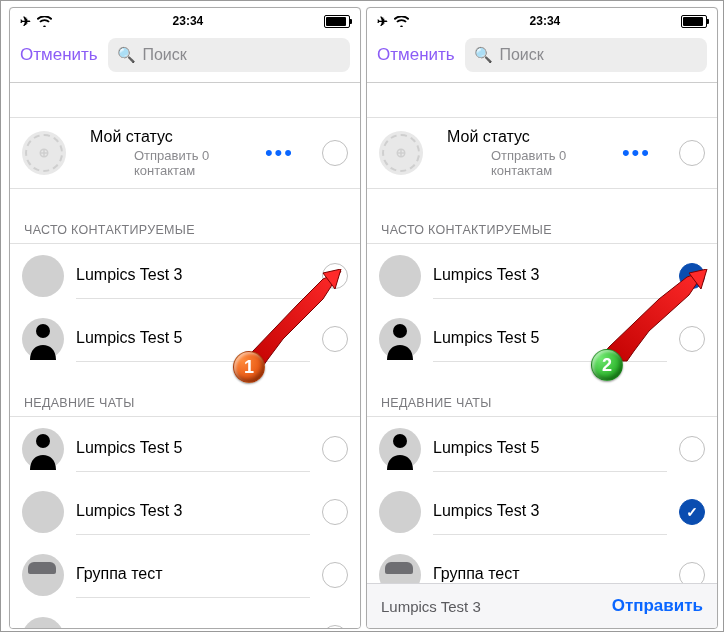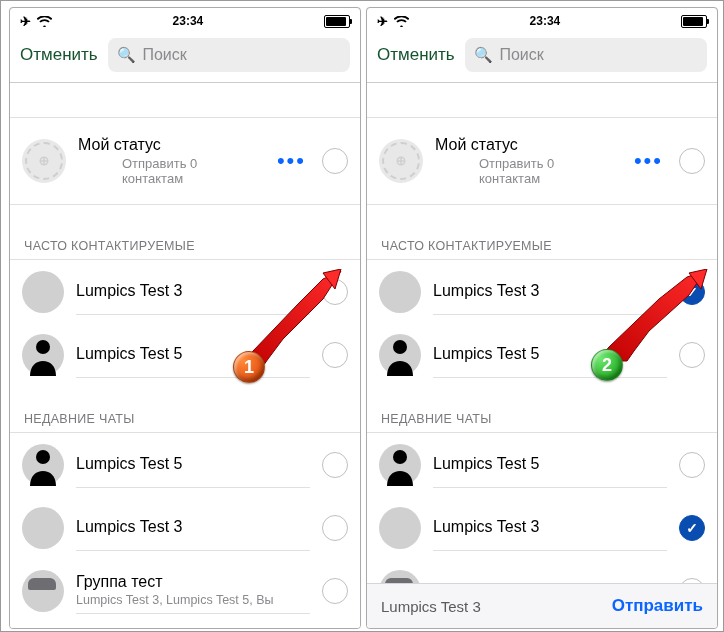--- a/index.html
+++ b/index.html
@@ -51,40 +51,40 @@
   .battery-fill { position:absolute; left:1px; top:1px; bottom:1px; width:20px; background:#000; border-radius:1px;}
 
   
   .navrow {
     display: flex;
     align-items: center;
     padding: 6px 10px 10px 10px;
     gap: 10px;
     border-bottom: 1px solid #ccc;
   }
-  .cancel-link { color: #14532d; font-size: 17px; white-space: nowrap; }
+  .cancel-link { color: #8b5cf6; font-size: 17px; white-space: nowrap; }
   .searchbox {
     flex: 1;
     background: #ededed;
     border-radius: 8px;
     height: 34px;
     display: flex; align-items: center;
     padding: 0 10px;
     color: #8a8a8e;
     font-size: 16px;
     gap: 6px;
   }
   .search-glyph { font-size: 15px; }
 
   .gap { height: 34px; background:#fff; }
 
   
   .status-row {
-    display:flex; align-items:center; padding: 18px 12px; border-top:1px solid #e0e0e0; border-bottom:1px solid #e0e0e0;
-    gap:12px;
+    display:flex; align-items:center; padding: 10px 12px; border-top:1px solid #e0e0e0; border-bottom:1px solid #e0e0e0;
+    gap:24px;
   }
   .status-circle {
     width:44px; height:44px; border-radius:50%; background:#e8e8e8; display:flex; align-items:center; justify-content:center;
   }
   .status-circle .dashed {
     width:34px; height:34px; border-radius:50%; border:2px dashed #cfcfcf; display:flex; align-items:center; justify-content:center;
     color:#cfcfcf;
   }
   .status-text { flex:1; display:flex; flex-direction:column; }
   .st-title { font-size:16px; color:#000;}
@@ -247,21 +247,20 @@
       <div class="avatar av-blue"></div>
       <div class="rtxt">
             <span class="rname">Lumpics Test 3</span>
           </div>
       <span class="check chk-wrap"></span>
     </div>
     <div class="row">
       <div class="avatar av-photo"></div>
       <div class="rtxt">
         <span class="rname">Группа тест</span>
-        <span class="rsub">Lumpics Test 3, Lumpics Test 5, Вы</span>
       </div>
       <span class="check chk-wrap"></span>
     </div>
     <div class="row">
       <div class="avatar av-teleg">
         <svg width="22" height="22" viewBox="0 0 24 24">
               <path d="M2 12l20-8-4 18-6-5-4 4z" fill="#fff"></path>
             </svg>
       </div>
       <div class="rtxt">

